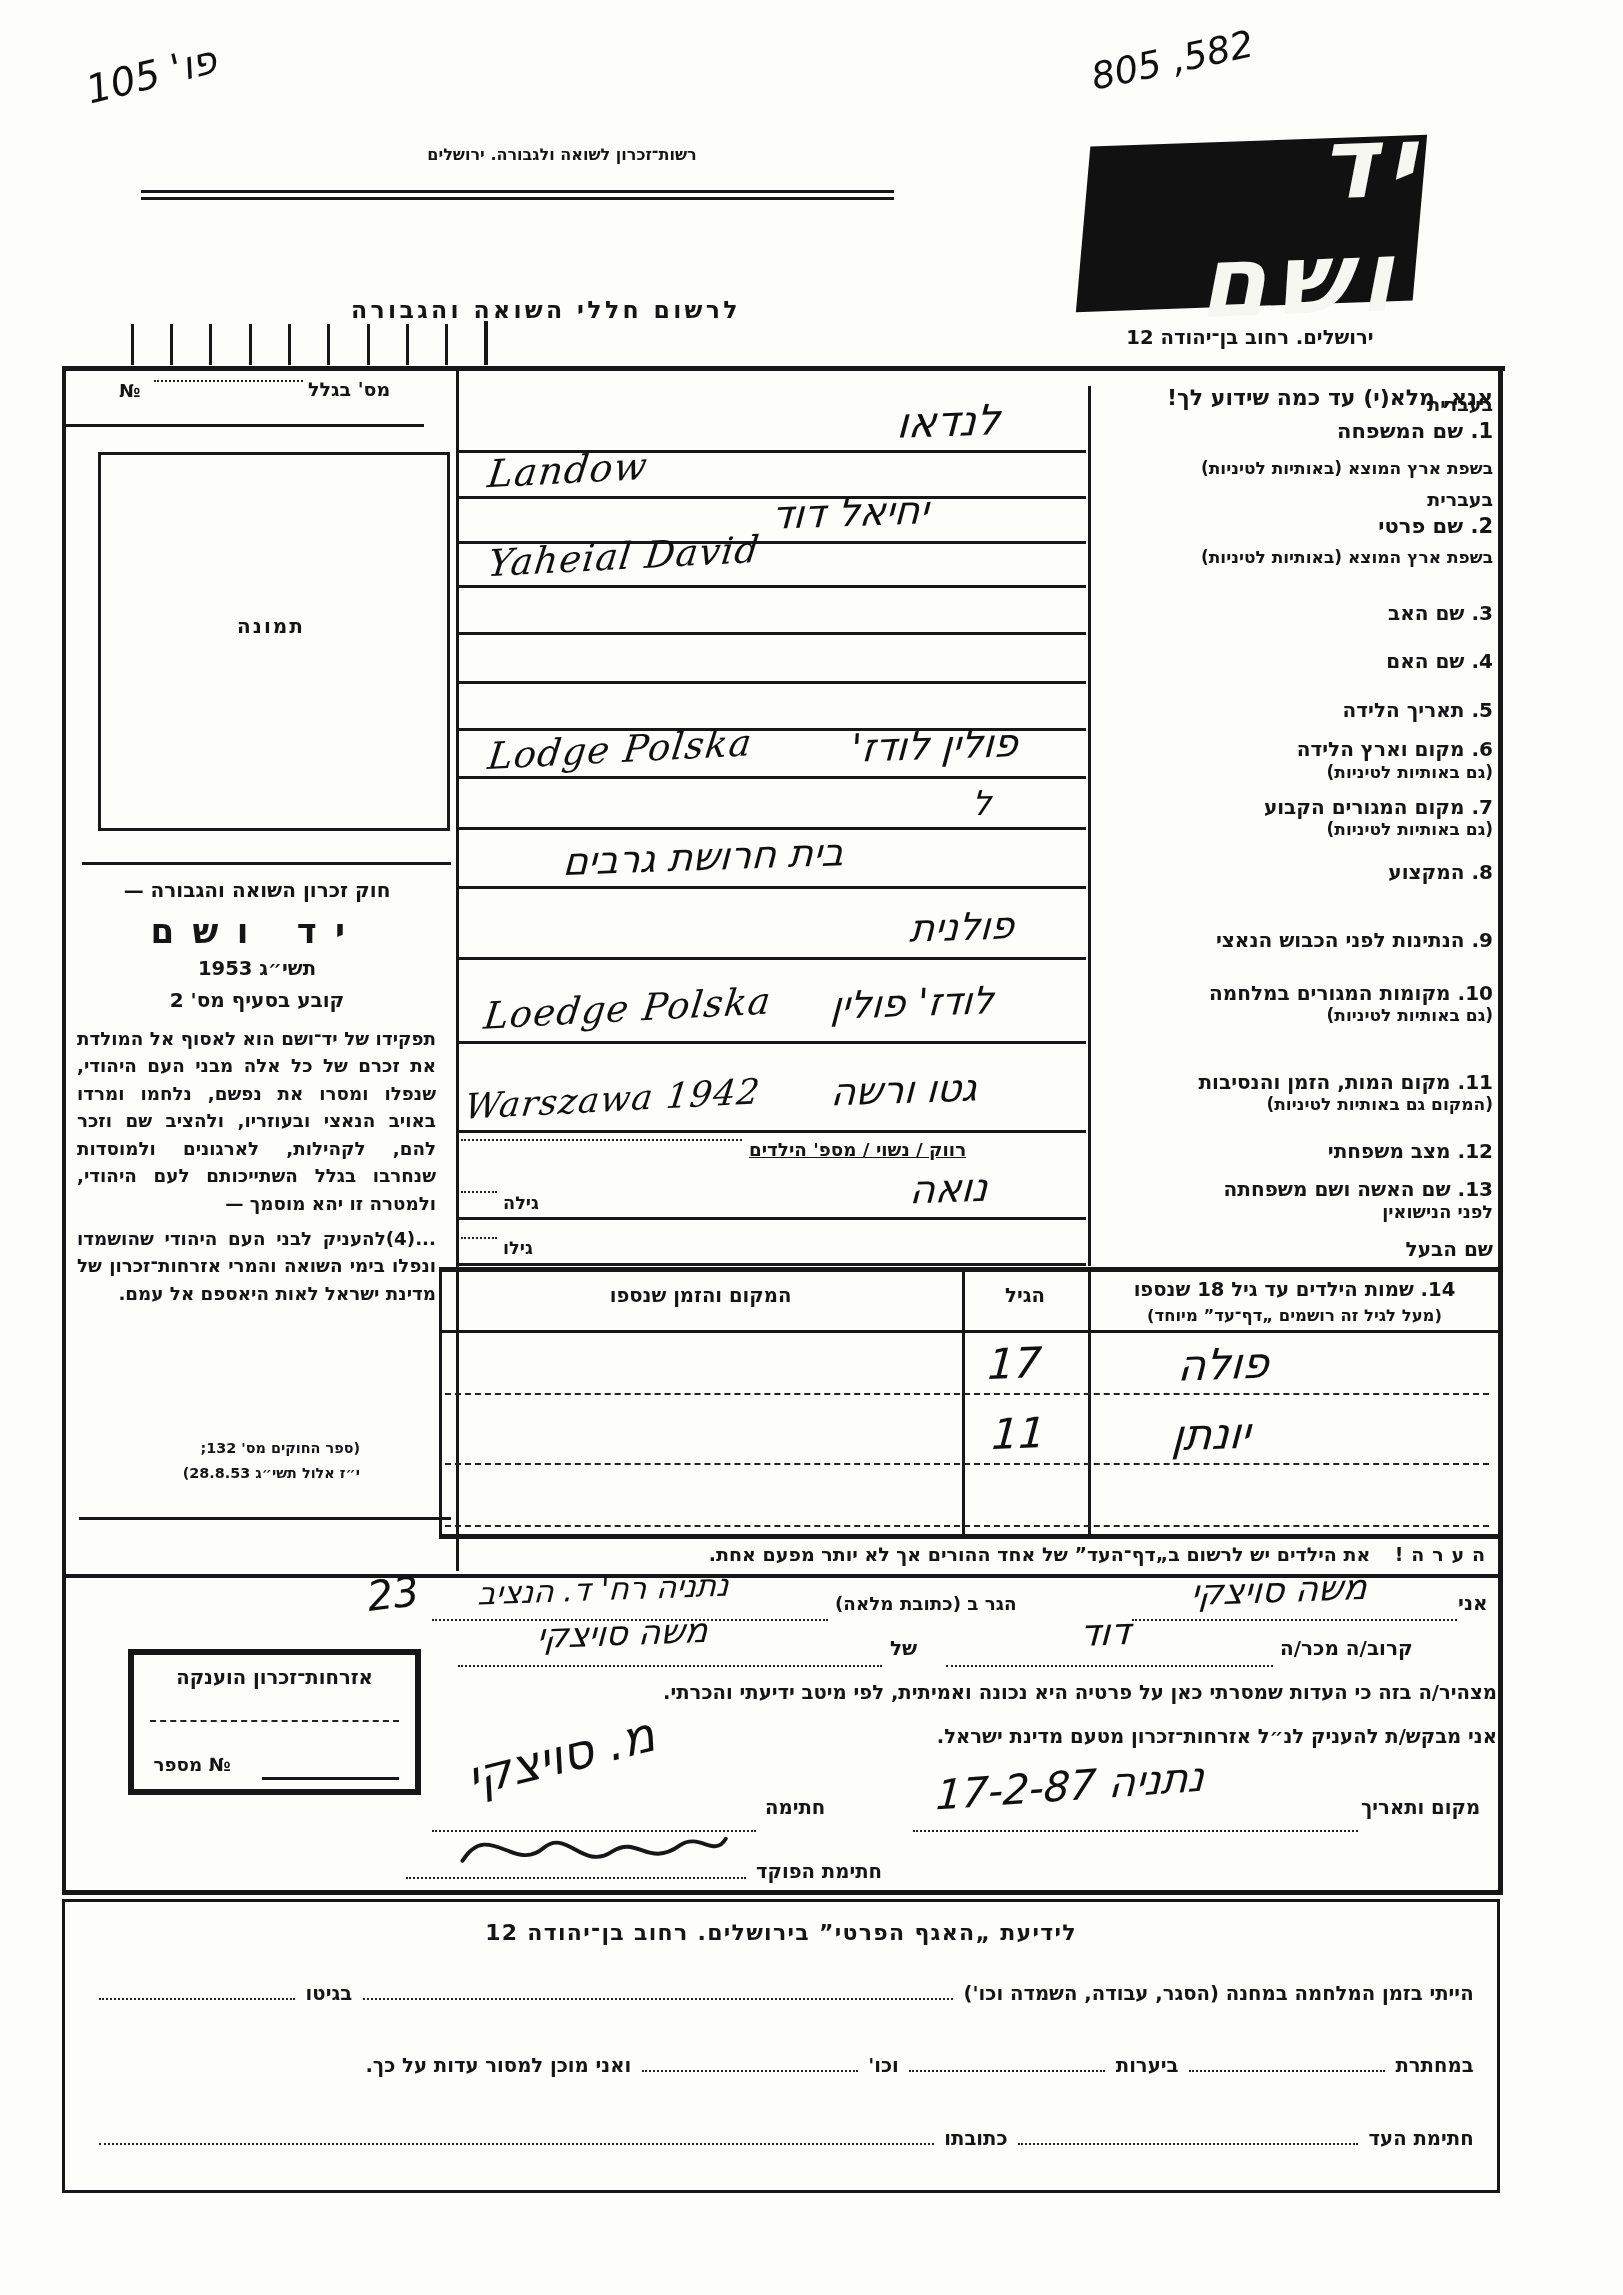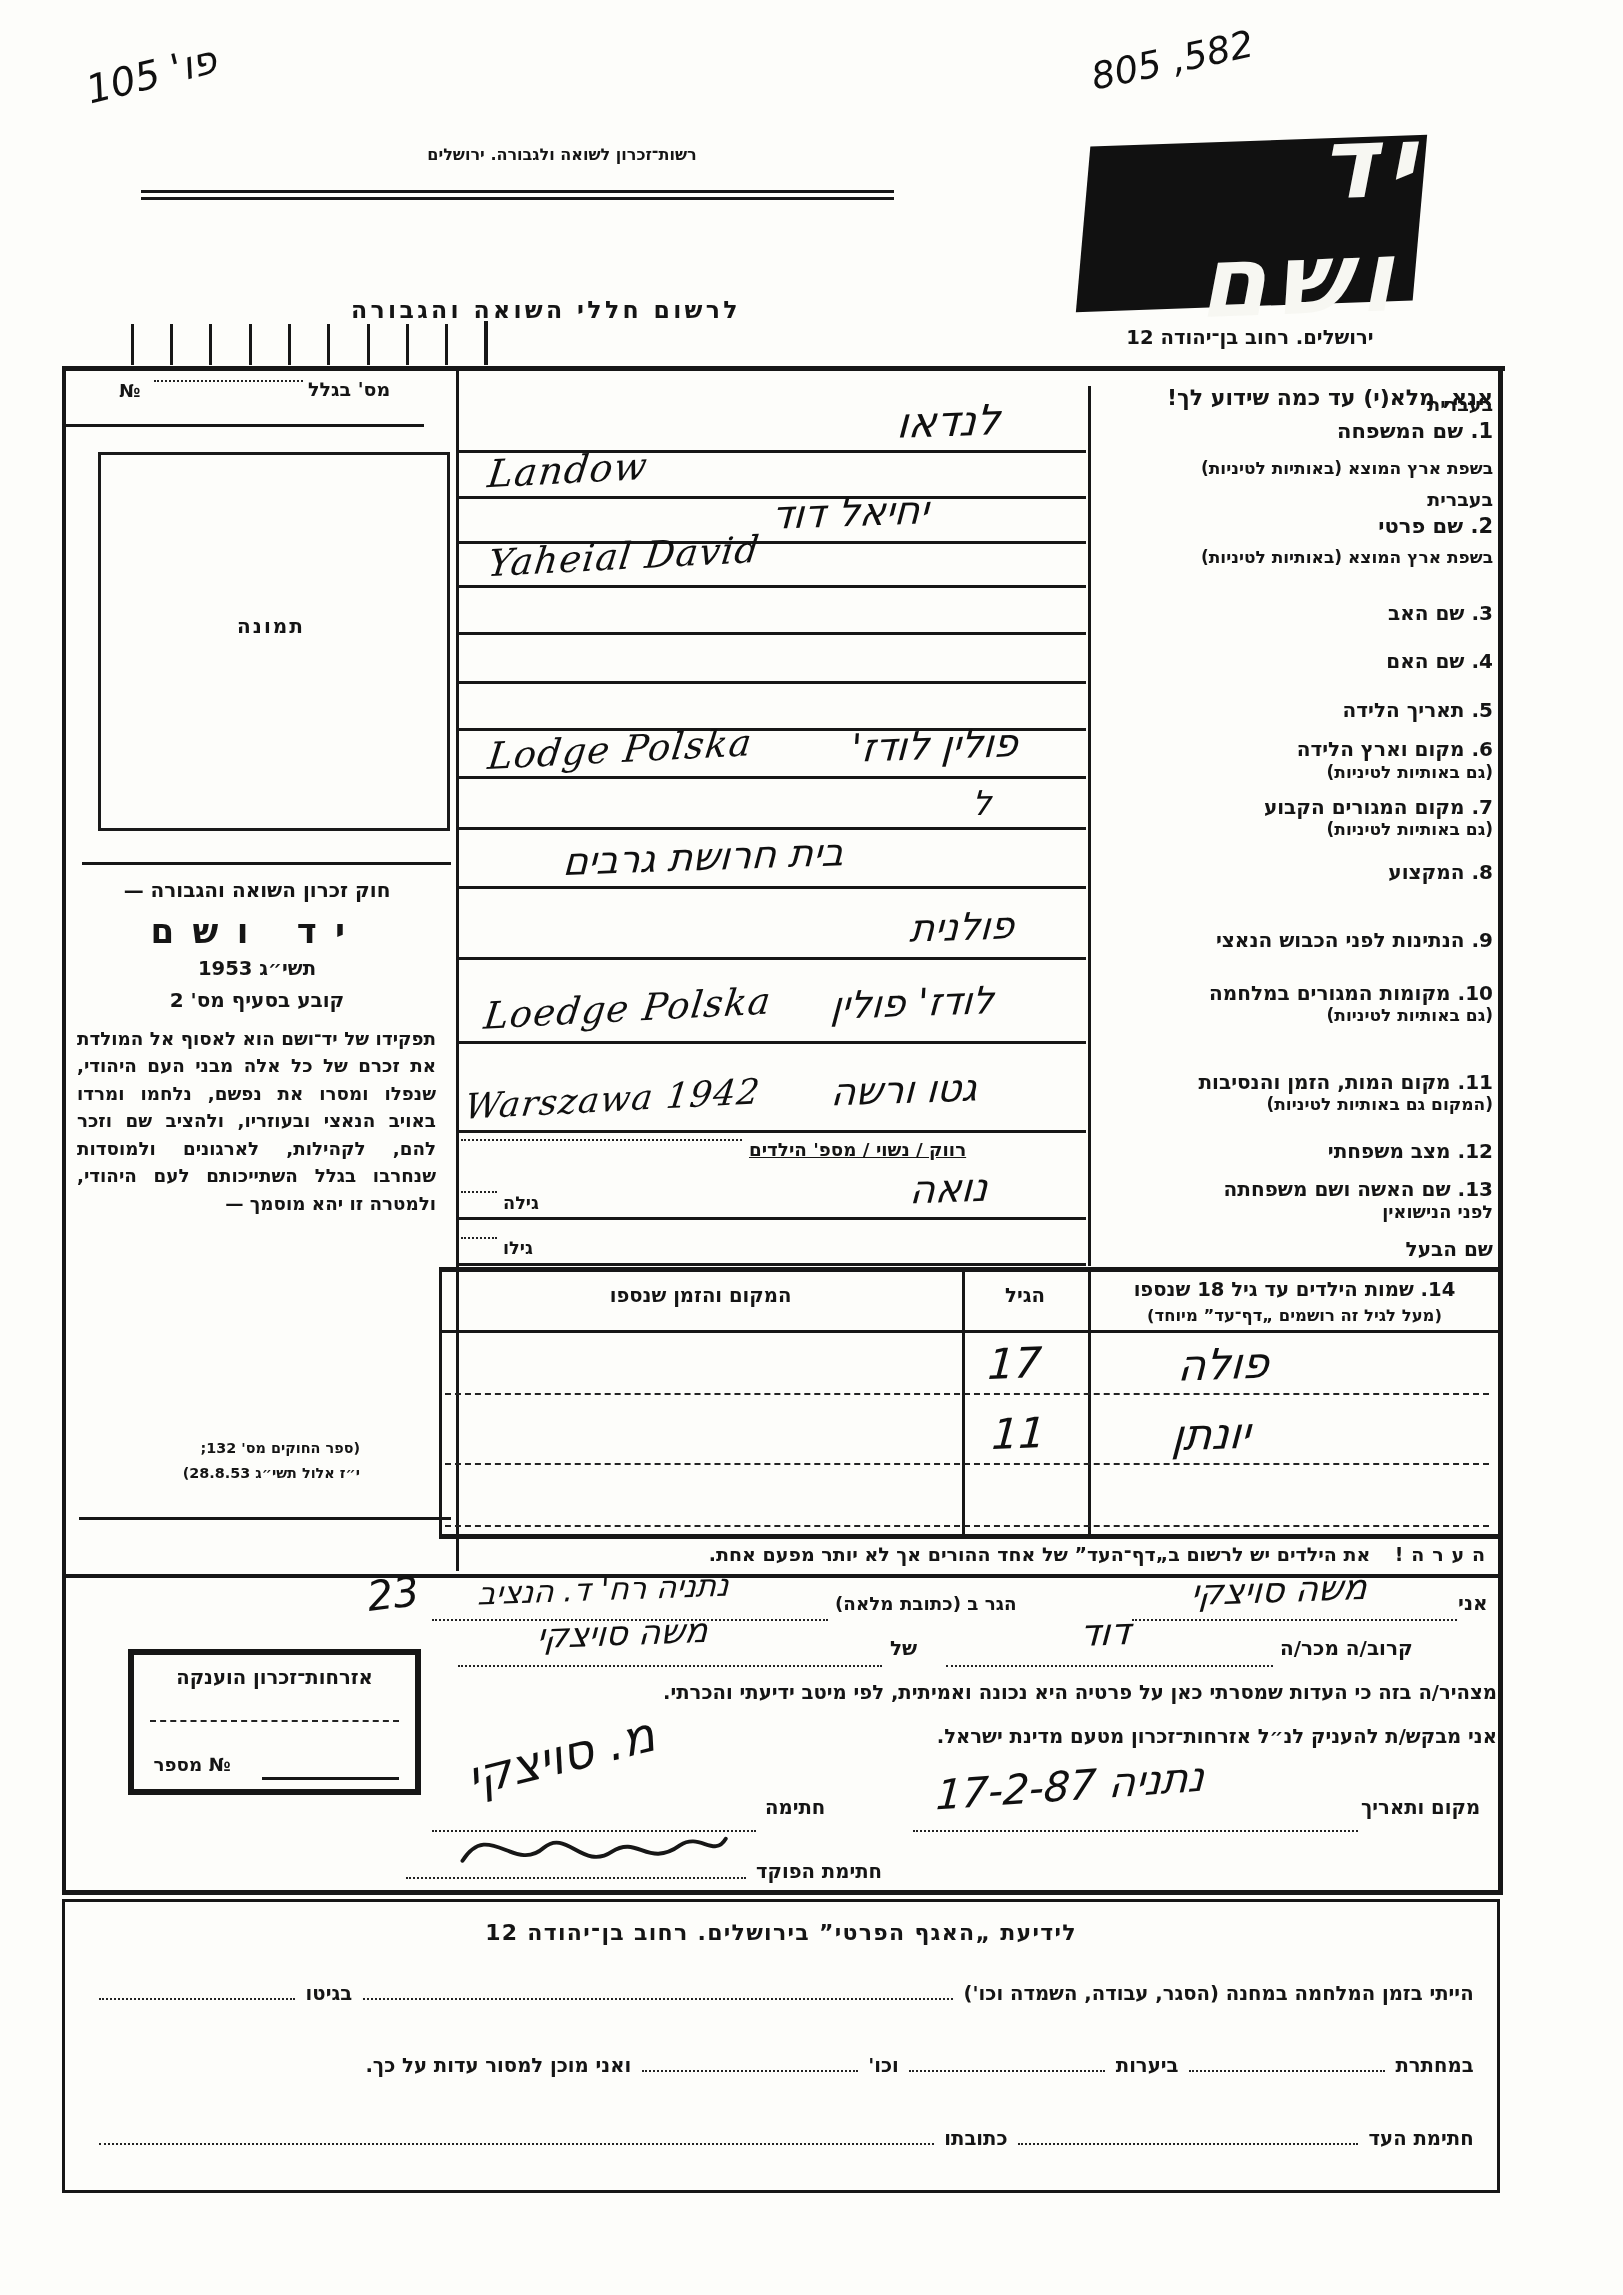--- a/index.html
+++ b/index.html
@@ -71,20 +71,21 @@
 
   <div class="frame" style="left:98px;top:452px;width:346px;height:373px;"></div>
   <div class="abs b ctr" style="left:98px;top:614px;width:346px;font-size:20px;letter-spacing:2px;">תמונה</div>
 
   <div class="rule" style="left:82px;top:862px;width:369px;height:3.3px;"></div>
   <div class="abs b ctr nw" style="left:72px;top:878px;width:370px;font-size:20px;">חוק זכרון השואה והגבורה —</div>
   <div class="abs b ctr nw" style="left:72px;top:911px;width:370px;font-size:34px;letter-spacing:18.3px;">יד ושם</div>
   <div class="abs b ctr nw" style="left:72px;top:957px;width:370px;font-size:19.6px;">תשי״ג 1953</div>
   <div class="abs b ctr nw" style="left:72px;top:988px;width:370px;font-size:20px;">קובע בסעיף מס' 2</div>
   <div class="abs b" style="left:77px;top:1025px;width:359px;font-size:18.3px;line-height:1.5;text-align:justify;">תפקידו של יד־ושם הוא לאסוף אל המולדת את זכרם של כל אלה מבני העם היהודי, שנפלו ומסרו את נפשם, נלחמו ומרדו באויב הנאצי ובעוזריו, ולהציב שם וזכר להם, לקהילות, לארגונים ולמוסדות שנחרבו בגלל השתייכותם לעם היהודי, ולמטרה זו יהא מוסמך —</div>
+  <div class="abs b" style="left:77px;top:1225px;width:359px;font-size:18.3px;line-height:1.5;text-align:justify;">...(4)להעניק לבני העם היהודי שהושמדו ונפלו בימי השואה והמרי אזרחות־זכרון של מדינת ישראל לאות היאספם אל עמם.</div>
   <div class="abs b nw" style="left:85px;top:1440px;width:275px;text-align:right;font-size:14.4px;">(ספר החוקים מס' 132;</div>
   <div class="abs b nw" style="left:85px;top:1465px;width:275px;text-align:right;font-size:14.4px;">י״ז אלול תשי״ג 28.8.53)</div>
   <div class="rule" style="left:79px;top:1517px;width:372px;height:3.3px;"></div>
 
   <div class="lbl" style="top:393px;font-size:19px;">בעברית</div>
   <div class="lbl" style="top:419px;font-size:21px;">1. שם המשפחה</div>
   <div class="lbl" style="top:458px;font-size:17px;">בשפת ארץ המוצא (באותיות לטיניות)</div>
   <div class="lbl" style="top:488px;font-size:19px;">בעברית</div>
   <div class="lbl" style="top:514px;font-size:21px;">2. שם פרטי</div>
   <div class="lbl" style="top:547px;font-size:17px;">בשפת ארץ המוצא (באותיות לטיניות)</div>

